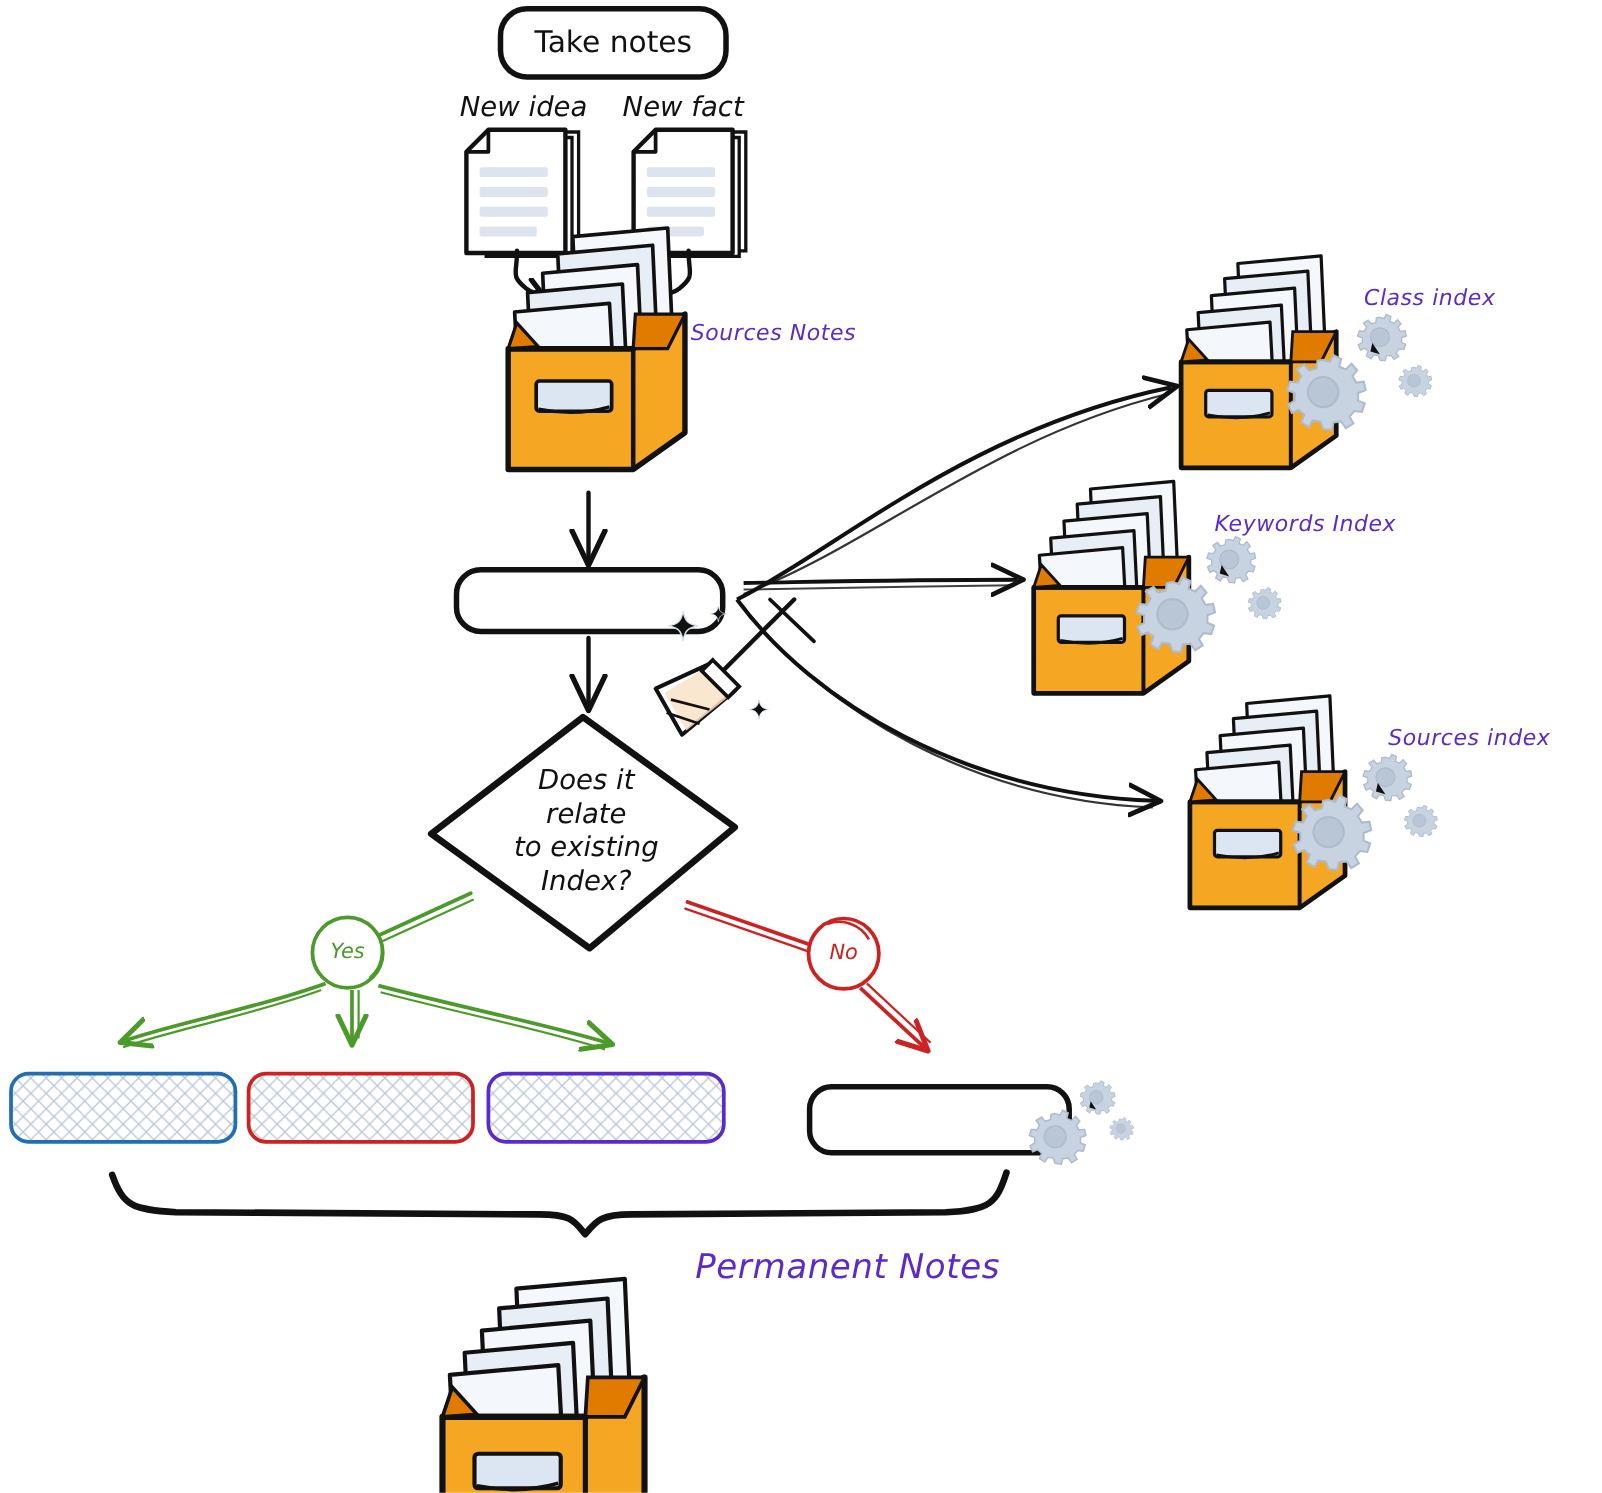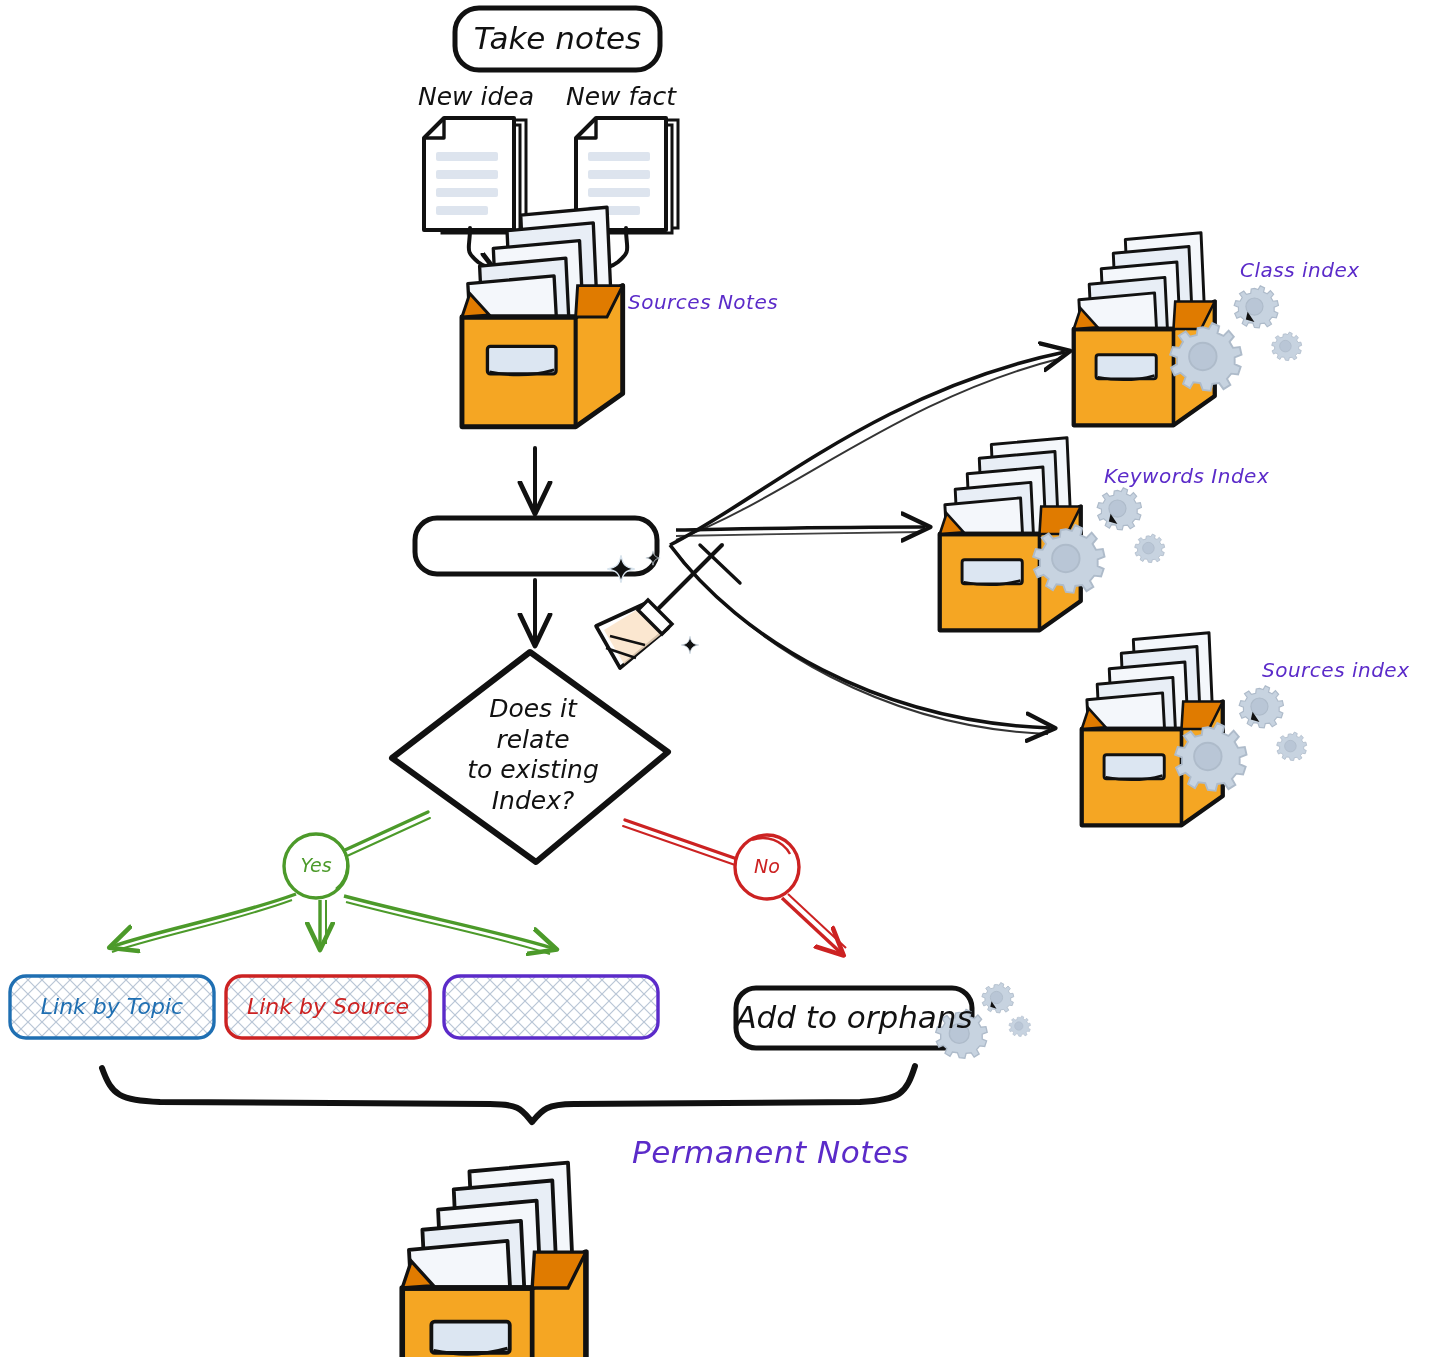--- a/index.html
+++ b/index.html
@@ -11,21 +11,21 @@
   .hand{font-family:"DejaVu Sans", sans-serif;}
 
   .node-label{
     position:absolute;display:flex;align-items:center;justify-content:center;
     text-align:center;line-height:1.15;pointer-events:none;
   }
   .purple-label{
     position:absolute;color:#5B2BC9;font-size:20px;font-style:italic;
     letter-spacing:.5px;white-space:nowrap;
   }
-  .rr-text{font-size:31px;color:#111;font-style:italic;white-space:nowrap;}
+  .rr-text{font-size:27px;color:#111;white-space:nowrap;}
   .diamond-text{font-size:25px;color:#111;font-style:italic;line-height:1.22;}
   .chip-text{font-size:22px;font-style:italic;white-space:nowrap;}
   .yn-text{font-size:19px;font-style:italic;}
   .doc-cap{font-size:25px;color:#111;font-style:italic;white-space:nowrap;}
 </style>
 </head>
 <body>
 
 <div id="stage">
 
@@ -249,20 +249,17 @@
   <span>Index?</span>
 </div>
 
 <div class="node-label yn-text" style="left:284px;top:834px;width:64px;height:64px;color:#4C9A2A;">Yes</div>
 <div class="node-label yn-text" style="left:735px;top:835px;width:64px;height:64px;color:#CC2222;">No</div>
 
 <div class="purple-label hand" style="left:1240px;top:258px;">Class index</div>
 <div class="purple-label hand" style="left:1104px;top:464px;">Keywords Index</div>
 <div class="purple-label hand" style="left:1262px;top:658px;">Sources index</div>
 
-<div class="node-label chip-text" style="left:10px;top:976px;width:204px;height:62px;color:#1F6FB2;">Link by Topic</div>
-<div class="node-label chip-text" style="left:226px;top:976px;width:204px;height:62px;color:#CC2222;">Link by Source</div>
-
-<div class="node-label rr-text" style="left:736px;top:988px;width:236px;height:60px;">Add to orphans</div>
+
 
 <div class="purple-label hand" style="left:632px;top:1134px;font-size:31px;">Permanent Notes</div>
 
 </div>
 
 </body></html>

